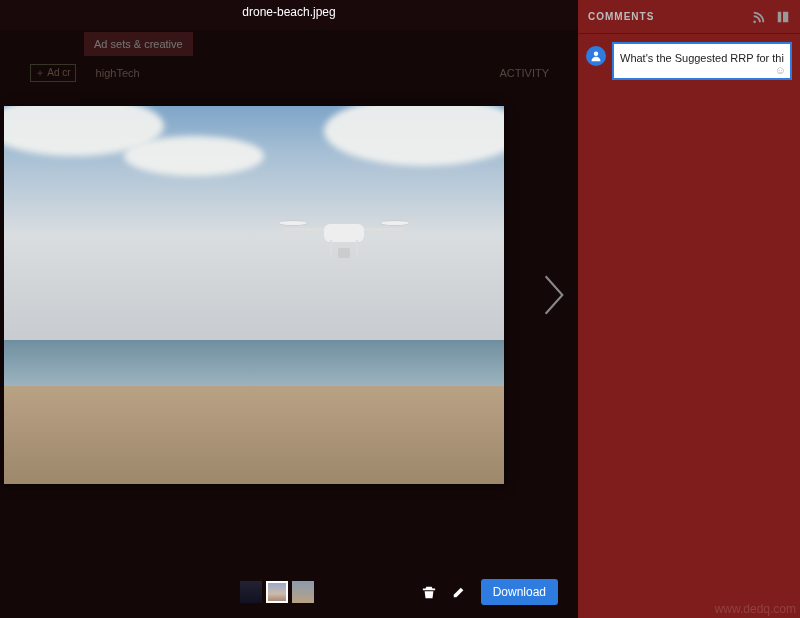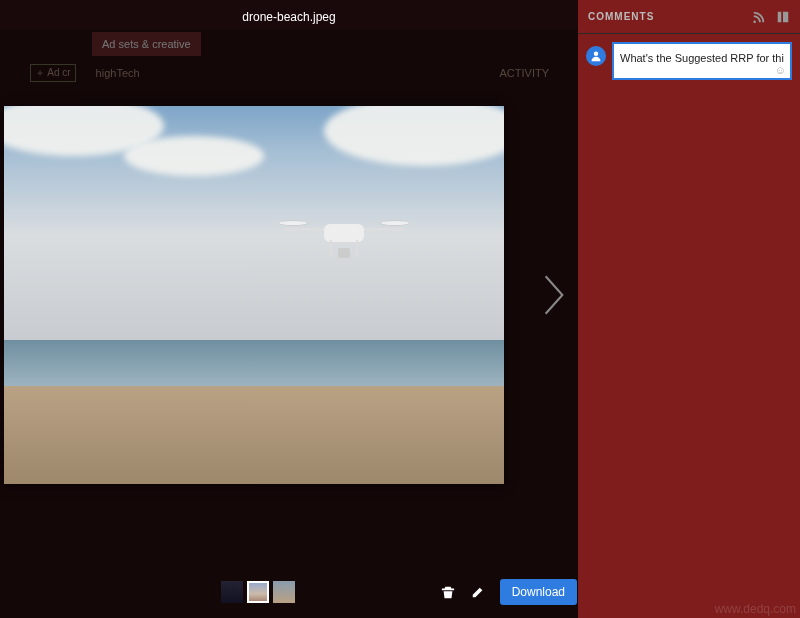--- a/index.html
+++ b/index.html
@@ -6,39 +6,39 @@
   html, body { width: 800px; height: 618px; overflow: hidden; font-family: "Helvetica Neue", Arial, sans-serif; background: #1a1a1a; color: #ddd; }
   .root { display: flex; width: 100%; height: 100%; }
   
   
   .bg-app {
     position: absolute; inset: 0; width: 578px; height: 618px;
     background: #2c1012; filter: brightness(0.45);
     z-index: 0;
   }
   .bg-header { height: 30px; background: #3a1518; }
-  .bg-tabs { height: 28px; display: flex; align-items: center; padding-left: 50px; gap: 22px; font-size: 11px; color: #b98; }
+  .bg-tabs { height: 28px; display: flex; align-items: center; padding-left: 50px; gap: 14px; font-size: 11px; color: #b98; }
   .bg-tab { padding: 6px 10px; }
   .bg-tab.active { background: #7a2f32; color: #fff; }
   .bg-subbar { height: 30px; display:flex; align-items:center; padding:0 29px 0 30px; color:#b98; font-size:11px; justify-content:space-between;}
   .bg-subbar .left { display:flex; align-items:center; gap:20px;}
   .bg-plus { border:1px solid #775; padding:1px 4px; font-size:10px;}
   .bg-card { margin: 10px 80px; background: rgba(0,0,0,0.15); border-radius:3px; padding:10px; font-size:10px; color:#a88;}
   .bg-thumb { position:absolute; left:98px; top:460px; width:115px; height:95px; background:#222; display:flex; flex-direction:column;}
   .bg-thumb .img { flex:1; background:linear-gradient(#333 0%,#111 40%,#444 100%);}
   .bg-thumb .cap { font-size:9px; color:#999; padding:3px;}
   
   
   .viewer {
     position: relative; z-index: 2;
     width: 578px; height: 618px;
     display: flex; flex-direction: column;
   }
   .viewer-title-row {
-    height: 24px; display: flex; align-items: flex-end; justify-content: center;
+    height: 24px; display: flex; align-items: center; justify-content: center;
     font-size: 12px; color: #fff; font-weight: 500;
   }
   .viewer-body {
     flex: 1; position: relative;
     display: flex; align-items: center; justify-content: flex-start;
   }
   .image-frame {
     width: 500px; height: 378px; background: #fff; margin-left:4px;
     position: relative; overflow: hidden;
     box-shadow: 0 2px 10px rgba(0,0,0,0.6);
@@ -66,21 +66,21 @@
   
   .nav-arrow {
     position: absolute; right: 6px; top: 50%; transform: translateY(-50%);
     width: 36px; height: 80px; display:flex; align-items:center; justify-content:center;
     cursor: pointer;
   }
   .nav-arrow svg { width: 26px; height: 46px; stroke: #888; stroke-width: 2; fill: none; }
   
   .viewer-footer {
     height: 52px; display: flex; align-items: center;
-    padding: 0 1px; justify-content: space-between;
+    padding: 0 20px; justify-content: space-between;
   }
   .thumb-strip { display: flex; gap: 4px; margin-left: 220px;}
   .thumb {
     width: 22px; height: 22px; background: #444; cursor: pointer;
     display: inline-block;
   }
   .thumb.t1 { background: linear-gradient(#223,#112);}
   .thumb.selected { border: 2px solid #fff; background: linear-gradient(#9ac 0%,#cba 60%,#a87 100%); }
   .thumb.t3 { background: linear-gradient(#8a9cad,#b9a184);}
   .footer-actions { display:flex; align-items:center; gap:14px; }

